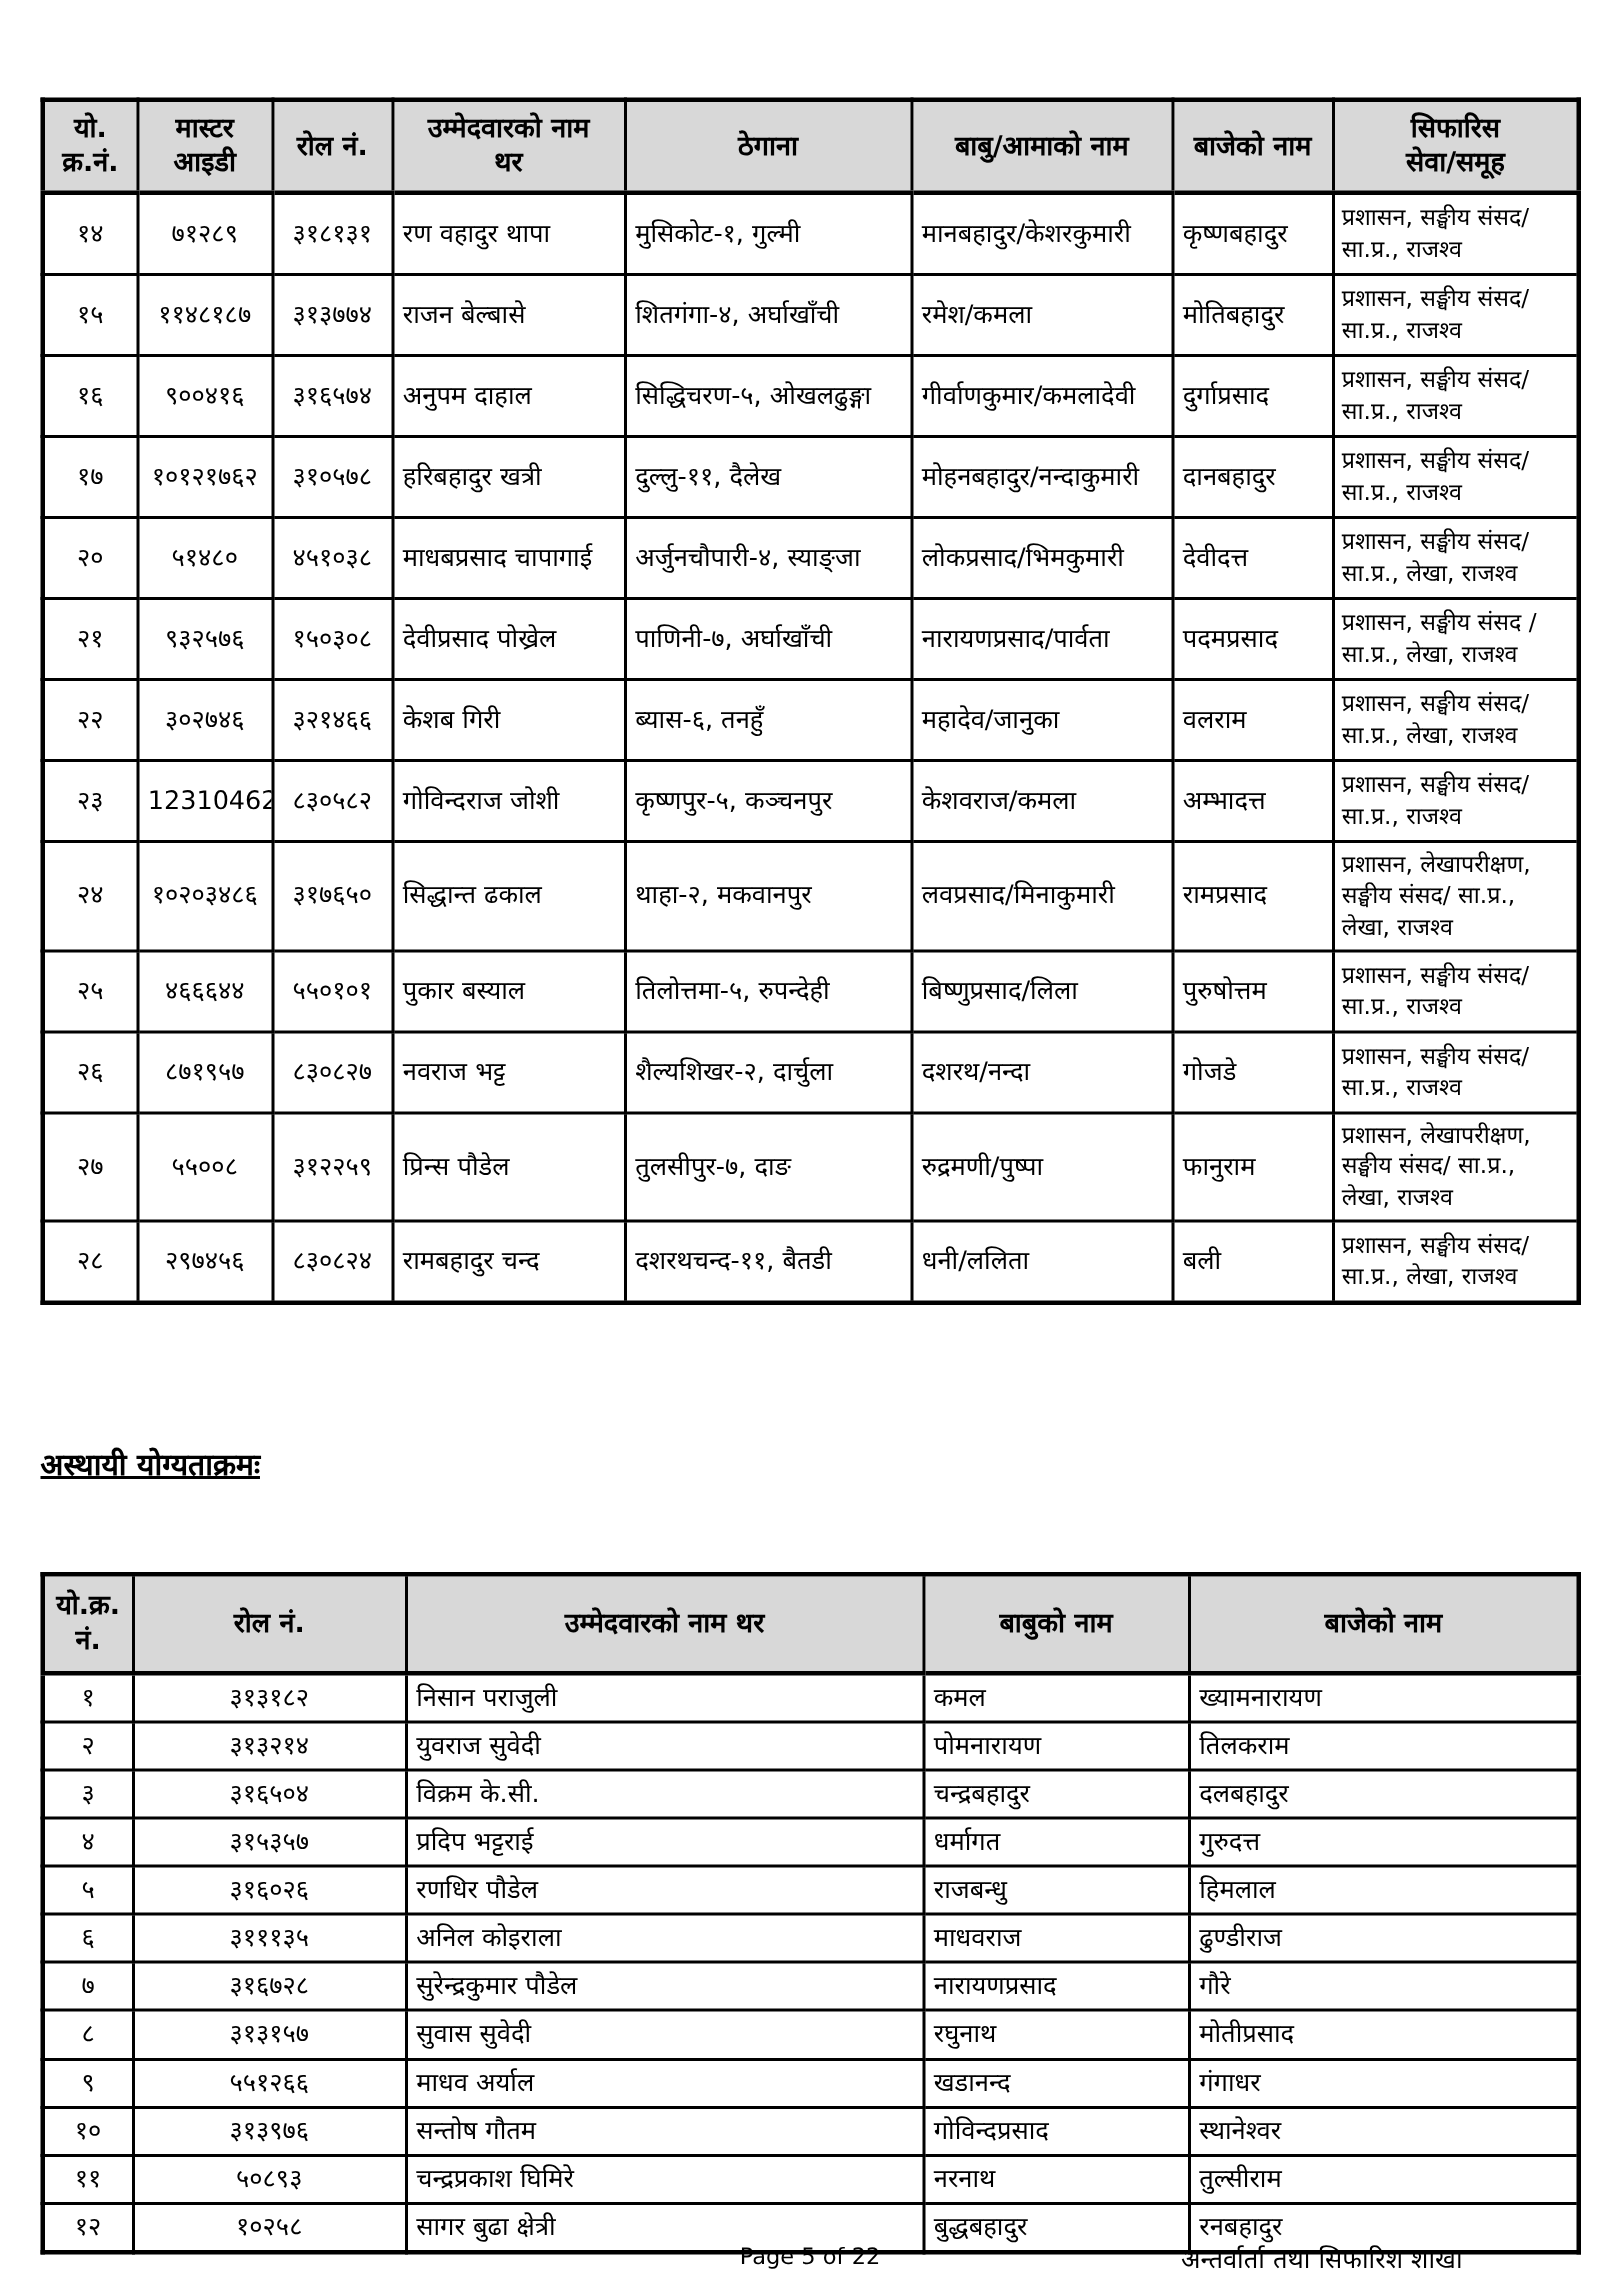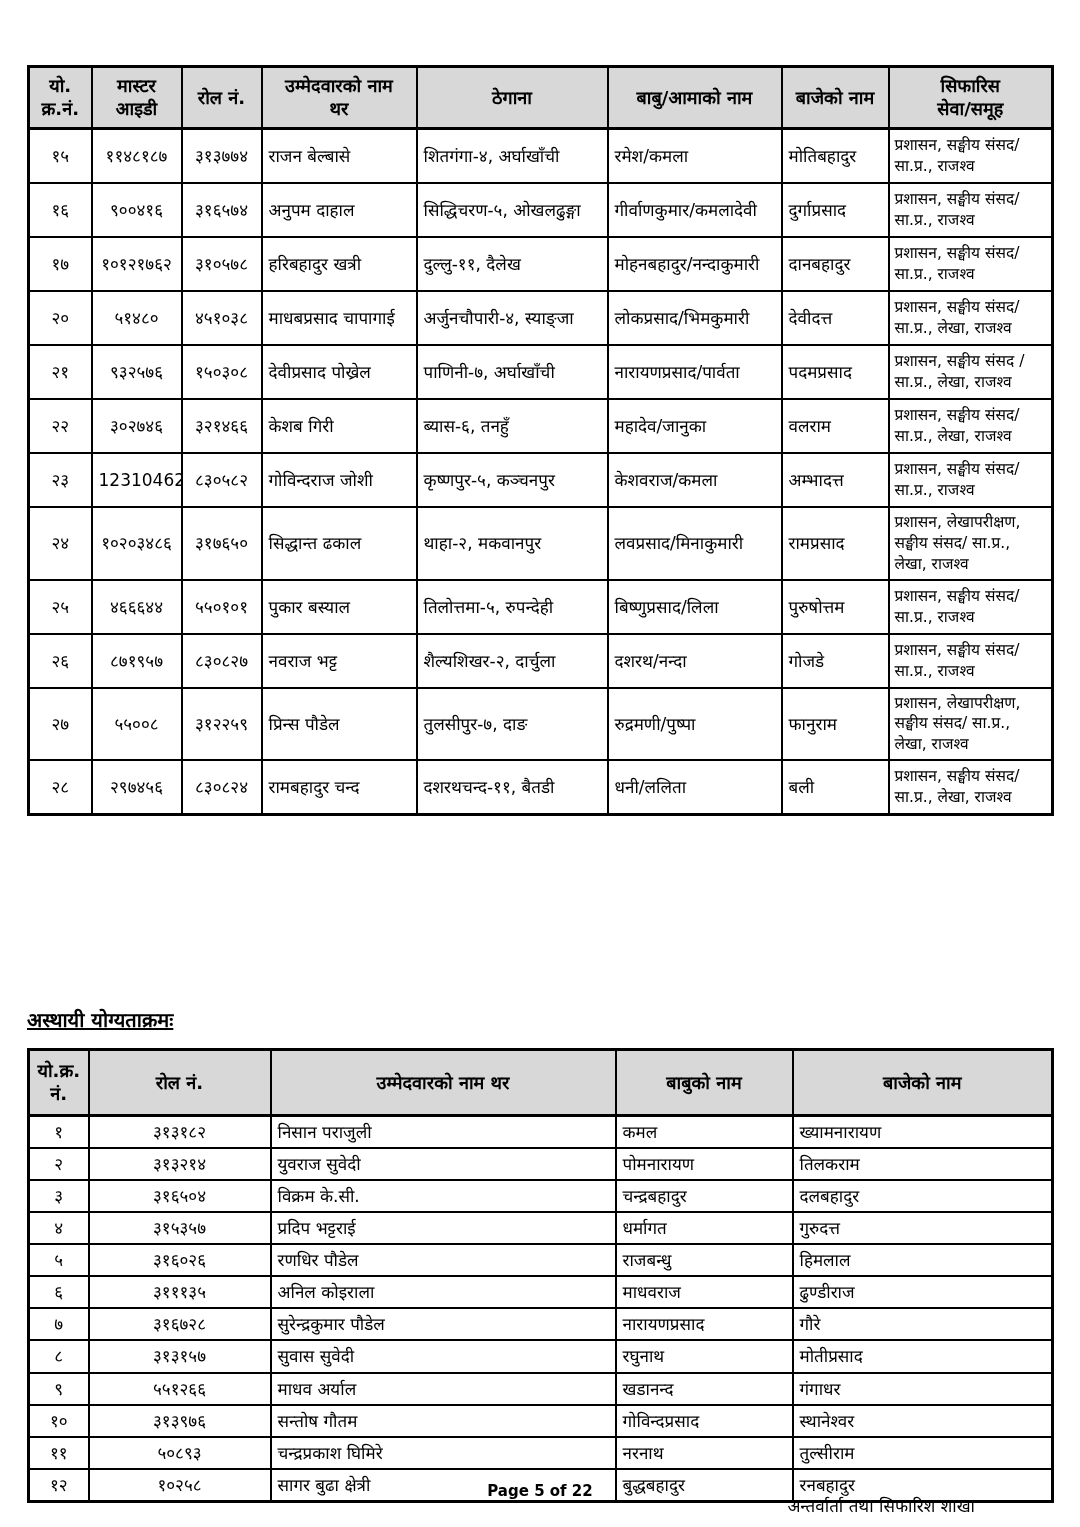--- a/index.html
+++ b/index.html
@@ -39,36 +39,36 @@
   #table1 td.col-master-id,
   #table1 td.col-roll-no{text-align:center;}
   #table1 td.col-recommended-service{font-size:15.5px;line-height:1.35;padding:4px 5px;}
   #table1 td.col-candidate-name,
   #table1 td.col-address,
   #table1 td.col-parents-name,
   #table1 td.col-grandfather-name{white-space:nowrap;}
   #table1 tbody td{height:42px;}
 
   .section-title{
-    position:absolute;left:27px;top:1006px;
+    position:absolute;left:27px;top:962px;
     font-size:20px;font-weight:bold;text-decoration:underline;
   }
 
   #table2{position:absolute;left:27px;top:1048px;width:1024px;}
   #table2 td.col-serial,
   #table2 td.col-roll-no{text-align:center;}
   #table2 tbody td{padding:4px 6px;}
   #table2 th{padding:8px 3px;}
 
   .footer{
     position:absolute;left:0;top:1482px;width:1080px;height:24px;
   }
   .footer .page-number{
     position:absolute;left:0;width:1080px;text-align:center;
-    font-size:15px;font-weight:bold;
+    font-size:15px;font-weight:normal;margin-top:13px;
   }
   .footer .branch{
     position:absolute;right:105px;top:12px;
     font-size:17px;
   }
 </style>
 </head>
 <body>
 
 <div class="page">
@@ -95,20 +95,30 @@
 थर</th>
           <th>ठेगाना</th>
           <th>बाबु/आमाको नाम</th>
           <th>बाजेको नाम</th>
           <th>सिफारिस
 सेवा/समूह</th>
         </tr>
       </thead>
     <tbody>
         <tr>
+          <td class="col-serial">१४</td>
+          <td class="col-master-id">७१२८९</td>
+          <td class="col-roll-no">३१८१३१</td>
+          <td class="col-candidate-name">रण वहादुर थापा</td>
+          <td class="col-address">मुसिकोट-१, गुल्मी</td>
+          <td class="col-parents-name">मानबहादुर/केशरकुमारी</td>
+          <td class="col-grandfather-name">कृष्णबहादुर</td>
+          <td class="col-recommended-service">प्रशासन, सङ्घीय संसद/ सा.प्र., राजश्व</td>
+        </tr>
+        <tr>
           <td class="col-serial">१५</td>
           <td class="col-master-id">११४८१८७</td>
           <td class="col-roll-no">३१३७७४</td>
           <td class="col-candidate-name">राजन बेल्बासे</td>
           <td class="col-address">शितगंगा-४, अर्घाखाँची</td>
           <td class="col-parents-name">रमेश/कमला</td>
           <td class="col-grandfather-name">मोतिबहादुर</td>
           <td class="col-recommended-service">प्रशासन, सङ्घीय संसद/ सा.प्र., राजश्व</td>
         </tr>
         <tr>

